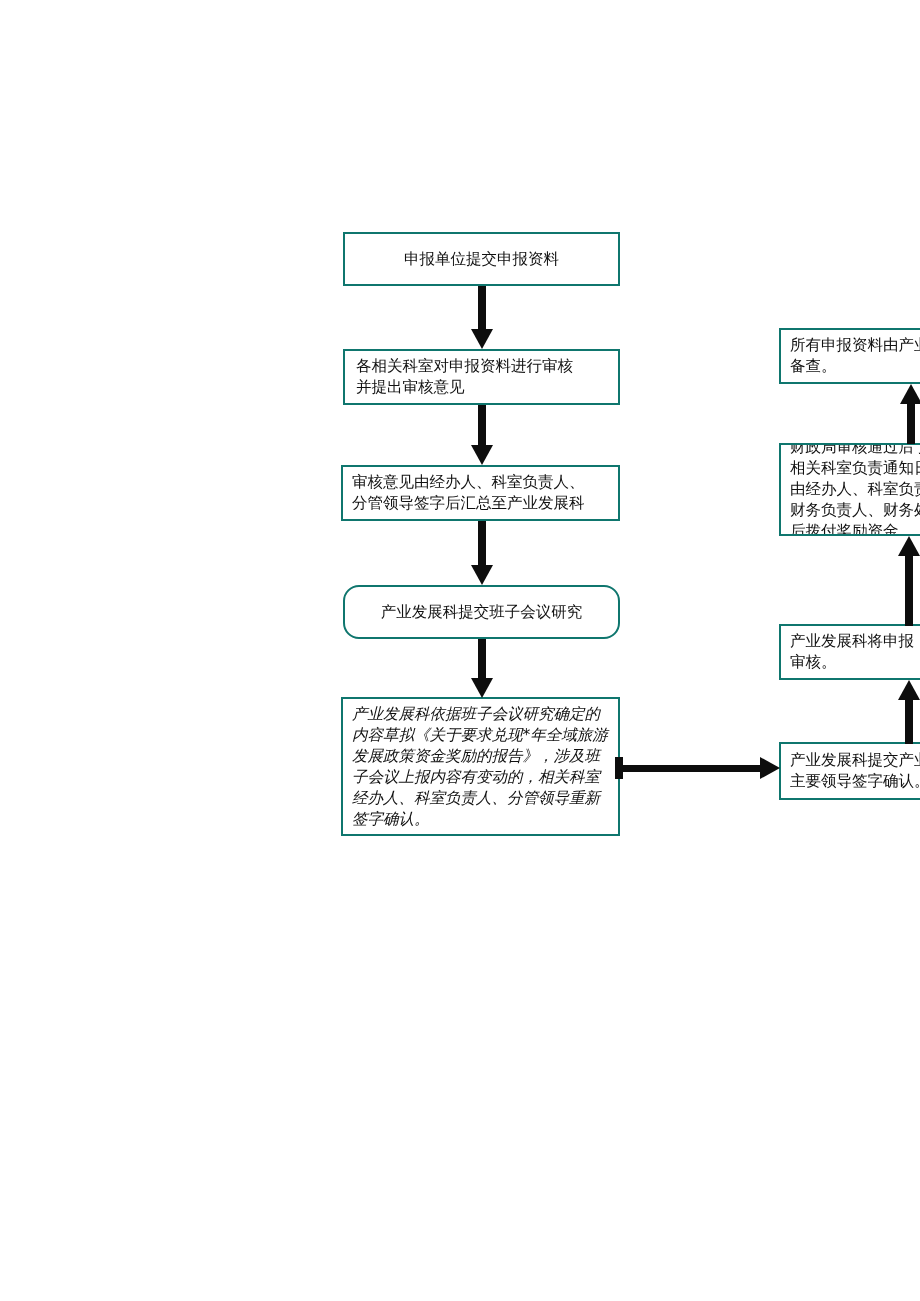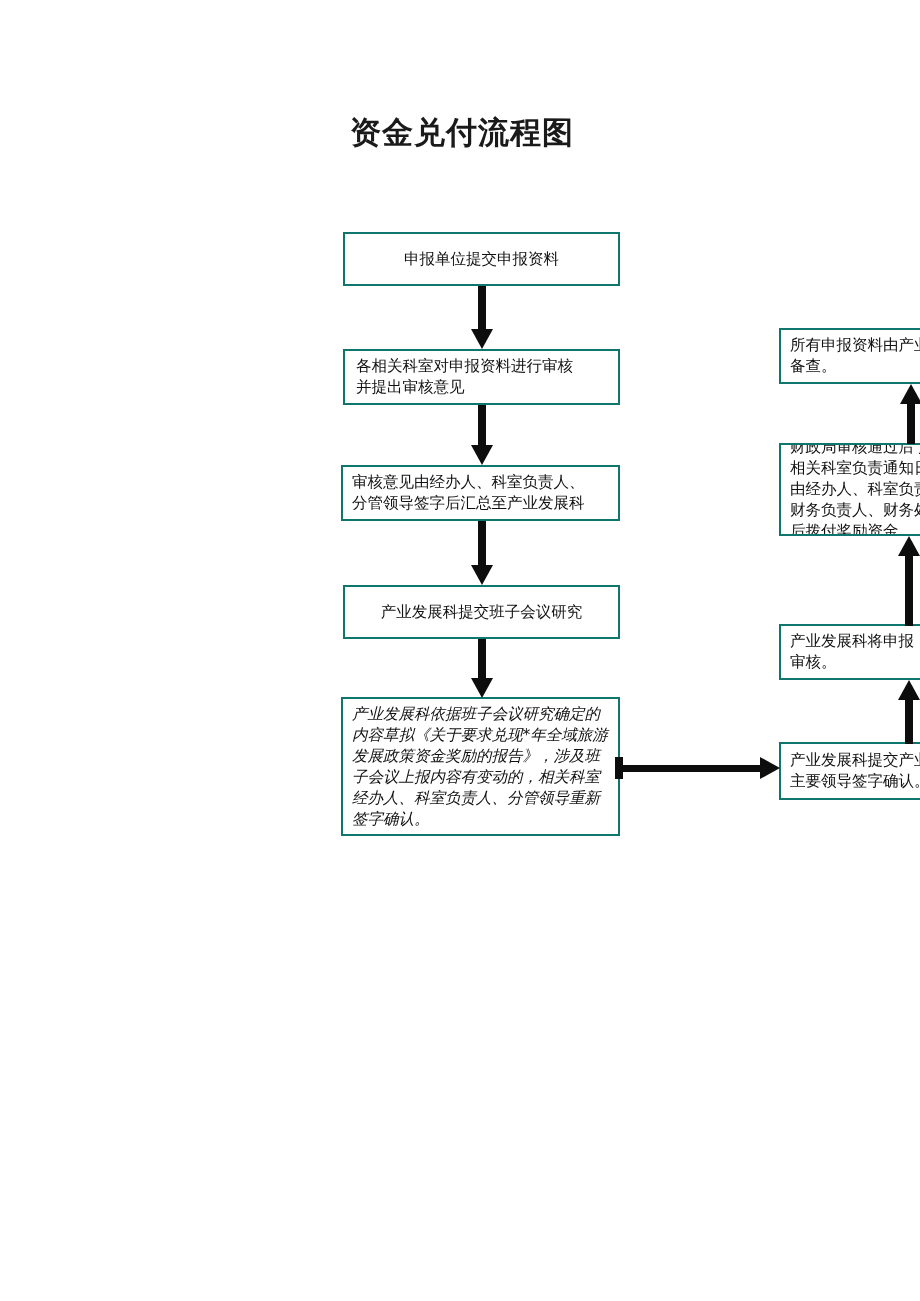--- a/index.html
+++ b/index.html
@@ -94,37 +94,36 @@
   .stub {
     position: absolute;
     background: #0d0d0d;
   }
 </style>
 </head>
 <body>
 
 <div id="page">
 
-  <div class="page-title">资金兑付流程图</div>
 
   <div class="node center" style="left:343px; top:232px; width:277px; height:54px;">
     <span class="txt">申报单位提交申报资料</span>
   </div>
 
   <div class="node left" style="left:343px; top:349px; width:277px; height:56px;padding-left:11px;">
     <span class="txt">各相关科室对申报资料进行审核
 并提出审核意见</span>
   </div>
 
   <div class="node left" style="left:341px; top:465px; width:279px; height:56px;">
     <span class="txt">审核意见由经办人、科室负责人、
 分管领导签字后汇总至产业发展科</span>
   </div>
 
-  <div class="node center" style="left:343px; top:585px; width:277px; height:54px;">
+  <div class="node center" style="left:343px; top:585px; width:277px; height:54px;border-radius:16px;">
     <span class="txt">产业发展科提交班子会议研究</span>
   </div>
 
   <div class="node left" style="left:341px; top:697px; width:279px; height:139px;font-style:italic;">
     <span class="txt">产业发展科依据班子会议研究确定的
 内容草拟《关于要求兑现*年全域旅游
 发展政策资金奖励的报告》，涉及班
 子会议上报内容有变动的，相关科室
 经办人、科室负责人、分管领导重新
 签字确认。</span>

